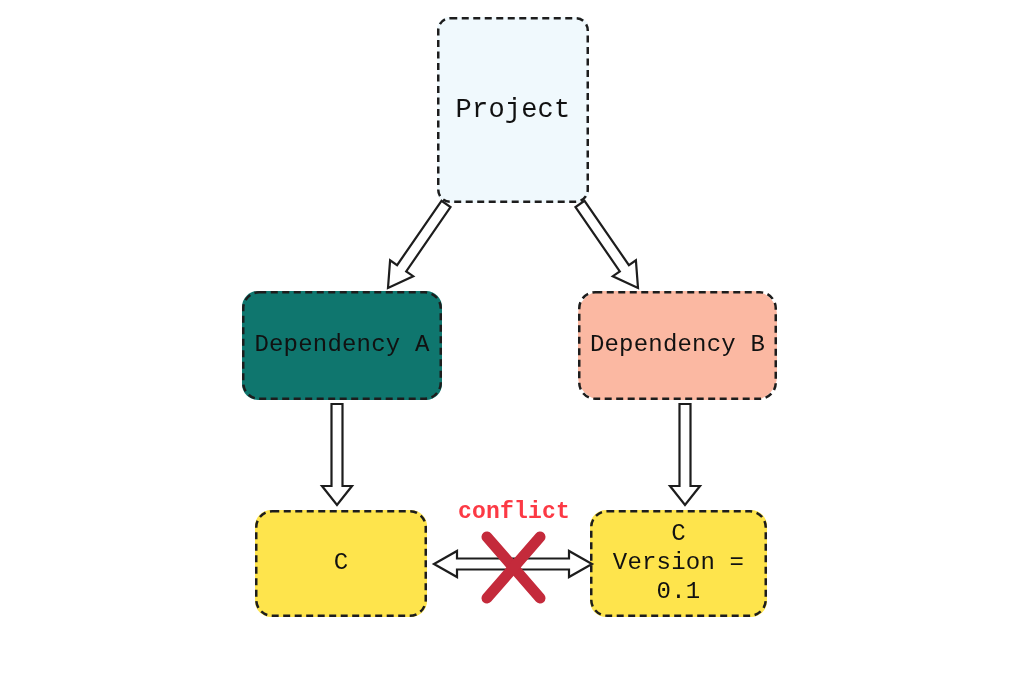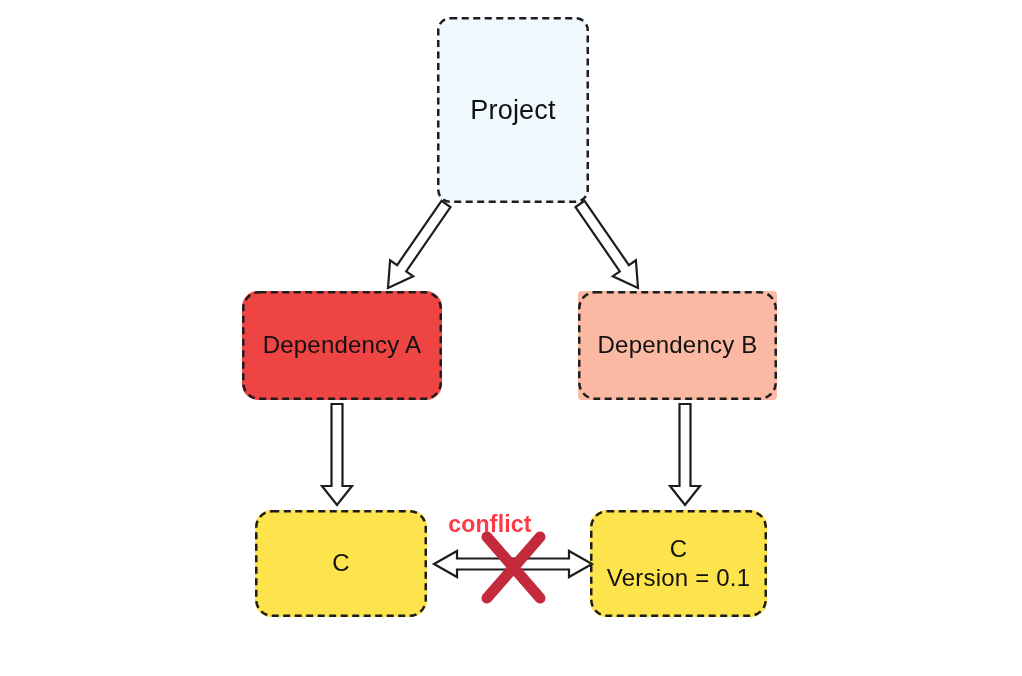--- a/index.html
+++ b/index.html
@@ -2,21 +2,21 @@
 <html><head>
 <meta charset="utf-8">
 <style>
   html, body { margin: 0; padding: 0; background: #ffffff; }
   .canvas {
     position: relative;
     width: 1022px;
     height: 676px;
     background: #ffffff;
     overflow: hidden;
-    font-family: Liberation Sans, sans-serif;
+    font-family: Liberation Mono, monospace;
     color: #111111;
   }
   .node {
     position: absolute;
     display: flex;
     flex-direction: column;
     align-items: center;
     justify-content: center;
     text-align: center;
     font-size: 24px;
@@ -38,46 +38,45 @@
     stroke-linejoin: miter;
   }
   .box-border {
     fill: none;
     stroke: #1d1d1d;
     stroke-width: 2.5;
     stroke-dasharray: 7 4.5;
   }
   .conflict-label {
     position: absolute;
-    left: 430px;
+    left: 454px;
     top: 500px;
     width: 120px;
     text-align: center;
     font-size: 23px;
     font-weight: bold;
     line-height: 24px;
     z-index: 3;
     letter-spacing: 0.2px;
-    margin-top: 12px;
   }
 </style>
 </head>
 <body>
 
 <div class="canvas">
 
   <div class="node project-node" id="box-project" style="left: 437px; top: 17px; width: 152px; height: 186px; border-radius: 12px; background: rgb(240, 249, 253);">
     <span>Project</span>
   </div>
 
-  <div class="node" id="box-a" style="left: 242px; top: 291px; width: 200px; height: 109px; border-radius: 16px; background: #ef4444;">
+  <div class="node" id="box-a" style="left: 242px; top: 291px; width: 200px; height: 109px; border-radius: 16px; background: #0f766e;">
     <span>Dependency A</span>
   </div>
 
-  <div class="node" id="box-b" style="left: 578px; top: 291px; width: 199px; height: 109px; border-radius: 4px; background: rgb(251, 184, 162);">
+  <div class="node" id="box-b" style="left: 578px; top: 291px; width: 199px; height: 109px; border-radius: 24px; background: rgb(251, 184, 162);">
     <span>Dependency B</span>
   </div>
 
   <div class="node" id="box-c1" style="left: 255px; top: 510px; width: 172px; height: 107px; border-radius: 16px; background: rgb(254, 228, 76);">
     <span>C</span>
   </div>
 
   <div class="node" id="box-c2" style="left: 590px; top: 510px; width: 177px; height: 107px; border-radius: 16px; background: rgb(254, 228, 76);">
     <span>C</span>
     <span>Version = 0.1</span>

